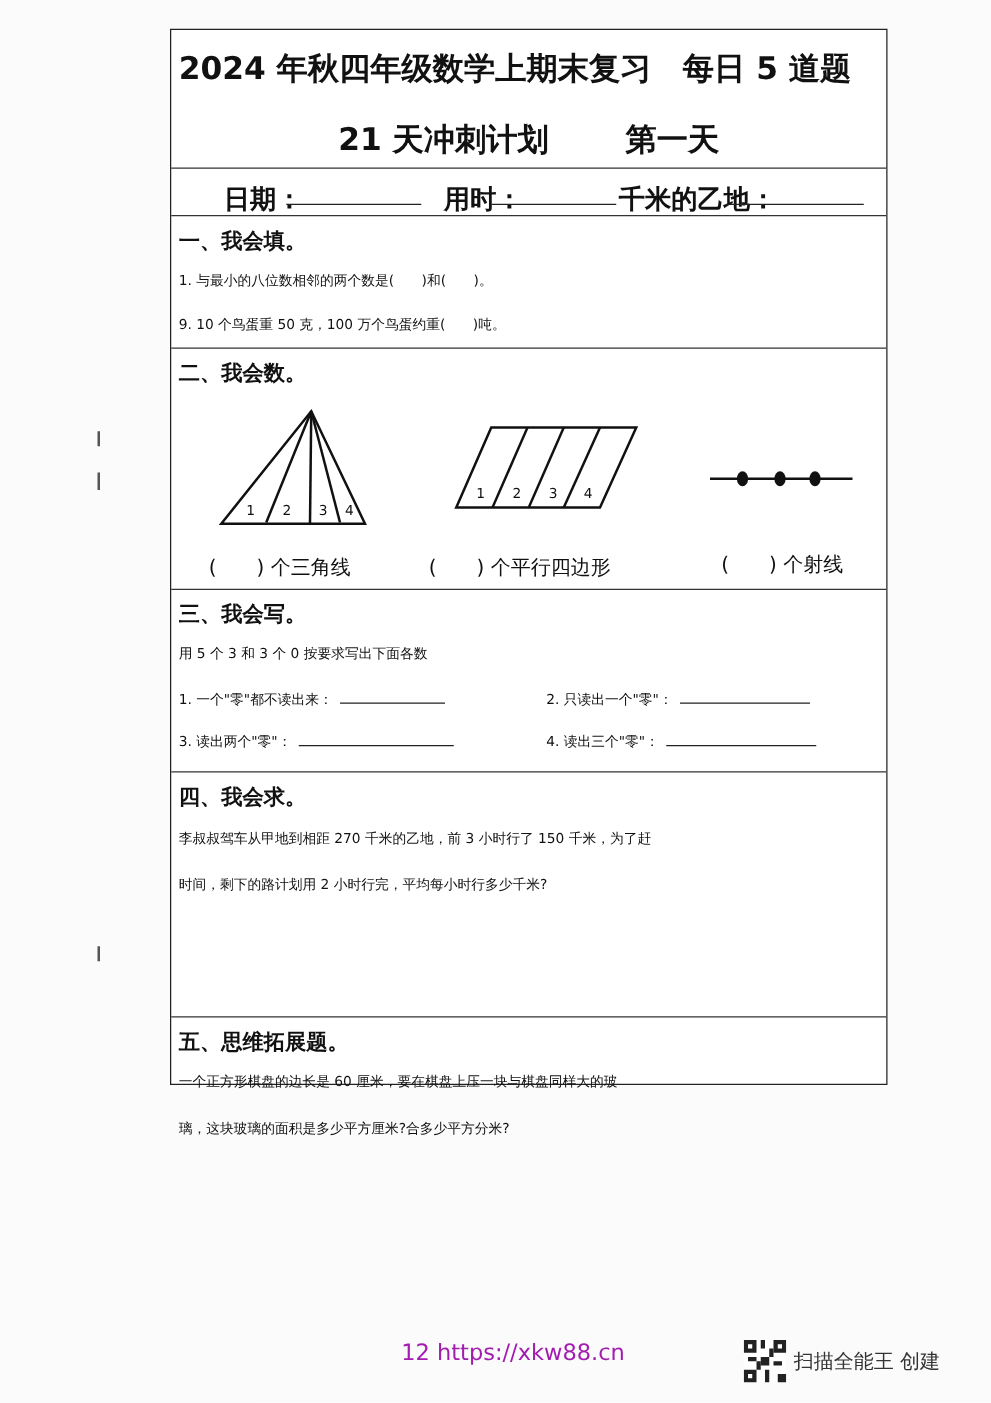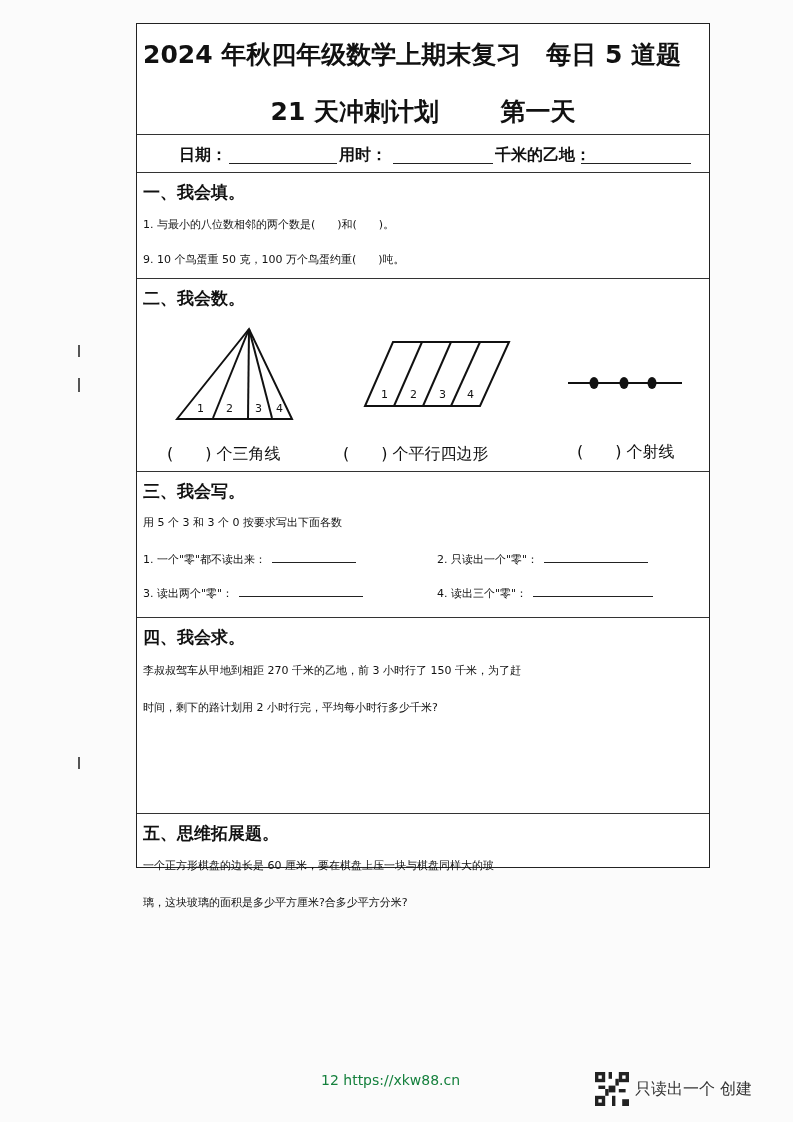--- a/index.html
+++ b/index.html
@@ -7,33 +7,33 @@
          font-family:"DejaVu Sans", sans-serif; color:#111; }
   .sheet { position:absolute; left:112px; top:23px; width:574px; height:845px;
            border:1.5px solid #222; background:#fff; box-sizing:border-box;margin-left:24px; }
   .row { position:absolute; left:0; right:0; border-bottom:1.5px solid #333; box-sizing:border-box; }
   .title1 { top:0; height:61px; border-bottom:none; }
   .title1 .t { position:absolute; left:6px; top:14px; font-size:25px; font-weight:bold; letter-spacing:0px; white-space:nowrap; }
   .title2 { top:61px; height:50px; }
   .title2 .t { position:absolute; left:0; right:0; top:10px; text-align:center; font-size:25px; font-weight:bold; white-space:nowrap; }
   .title2 .t span { display:inline-block; }
   .meta { top:111px; height:38px; }
-  .meta .f { position:absolute; top:10px; font-size:16px; font-weight:bold; }
+  .meta .f { position:absolute; top:10px; font-size:21px; font-weight:bold; }
   .meta .u { position:absolute; top:28px; height:0; border-bottom:1.3px solid #222; }
   .sec-h { position:absolute; left:6px; font-size:17px; font-weight:bold; }
   .q { position:absolute; left:6px; font-size:11px; white-space:nowrap; }
   .s1 { top:149px; height:106px; }
   .s2 { top:255px; height:193px; }
   .s3 { top:448px; height:146px; }
   .s4 { top:594px; height:196px; }
   .s5 { top:790px; height:222px; border-bottom:none; }
   .blank { display:inline-block; border-bottom:1.3px solid #222; vertical-align:baseline; }
   .fig { position:absolute; }
   .cap { position:absolute; font-size:16px; white-space:nowrap; }
-  .footer-url { position:absolute; left:321px; top:1072px; font-size:14px; color:#15803d; font-family:"DejaVu Sans", sans-serif; }
+  .footer-url { position:absolute; left:321px; top:1072px; font-size:18px; color:#a21caf; font-family:"DejaVu Sans", sans-serif; }
   .footer-cs { position:absolute; left:595px; top:1072px; display:flex; align-items:center; gap:6px; }
   .qr { width:34px; height:34px; }
   .cs-text { font-size:16px; color:#333; }
   .edge-mark { position:absolute; width:2px; background:#555; }
 </style>
 </head>
 <body>
 
 <div class="edge-mark" style="left:78px;top:345px;height:12px;"></div>
 <div class="edge-mark" style="left:78px;top:378px;height:14px;"></div>
@@ -49,21 +49,21 @@
     <div class="t">
       <span>21 天冲刺计划</span>
       <span style="display:inline-block;width:44px;"></span>
       <span>第一天</span>
     </div>
   </div>
 
   <div class="row meta">
     <span class="f" style="left:42px;">日期：</span>
     <span class="u" style="left:92px;width:108px;"></span>
-    <span class="f" style="left:202px;">用时：</span>
+    <span class="f" style="left:218px;">用时：</span>
     <span class="u" style="left:256px;width:100px;"></span>
     <span class="f" style="left:358px;">千米的乙地：</span>
     <span class="u" style="left:444px;width:110px;"></span>
   </div>
 
   <div class="row s1">
     <div class="sec-h" style="top:8px;">一、我会填。</div>
     <div class="q" style="top:44px;">1. 与最小的八位数相邻的两个数是(　　)和(　　)。</div>
     <div class="q" style="top:79px;">9. 10 个鸟蛋重 50 克，100 万个鸟蛋约重(　　)吨。</div>
   </div>
@@ -160,14 +160,14 @@
         <rect x="1" y="4" width="2" height="1"></rect>
       <rect x="3" y="5" width="1" height="2"></rect>
         <rect x="6" y="2" width="1" height="2"></rect>
     </g>
     <g fill="#fff">
         <rect x="1" y="1" width="1" height="1"></rect>
         <rect x="8" y="1" width="1" height="1"></rect>
         <rect x="1" y="8" width="1" height="1"></rect>
       </g>
   </svg>
-  <span class="cs-text">只读出一个 创建</span>
+  <span class="cs-text">扫描全能王 创建</span>
 </div>
 
 </body></html>

